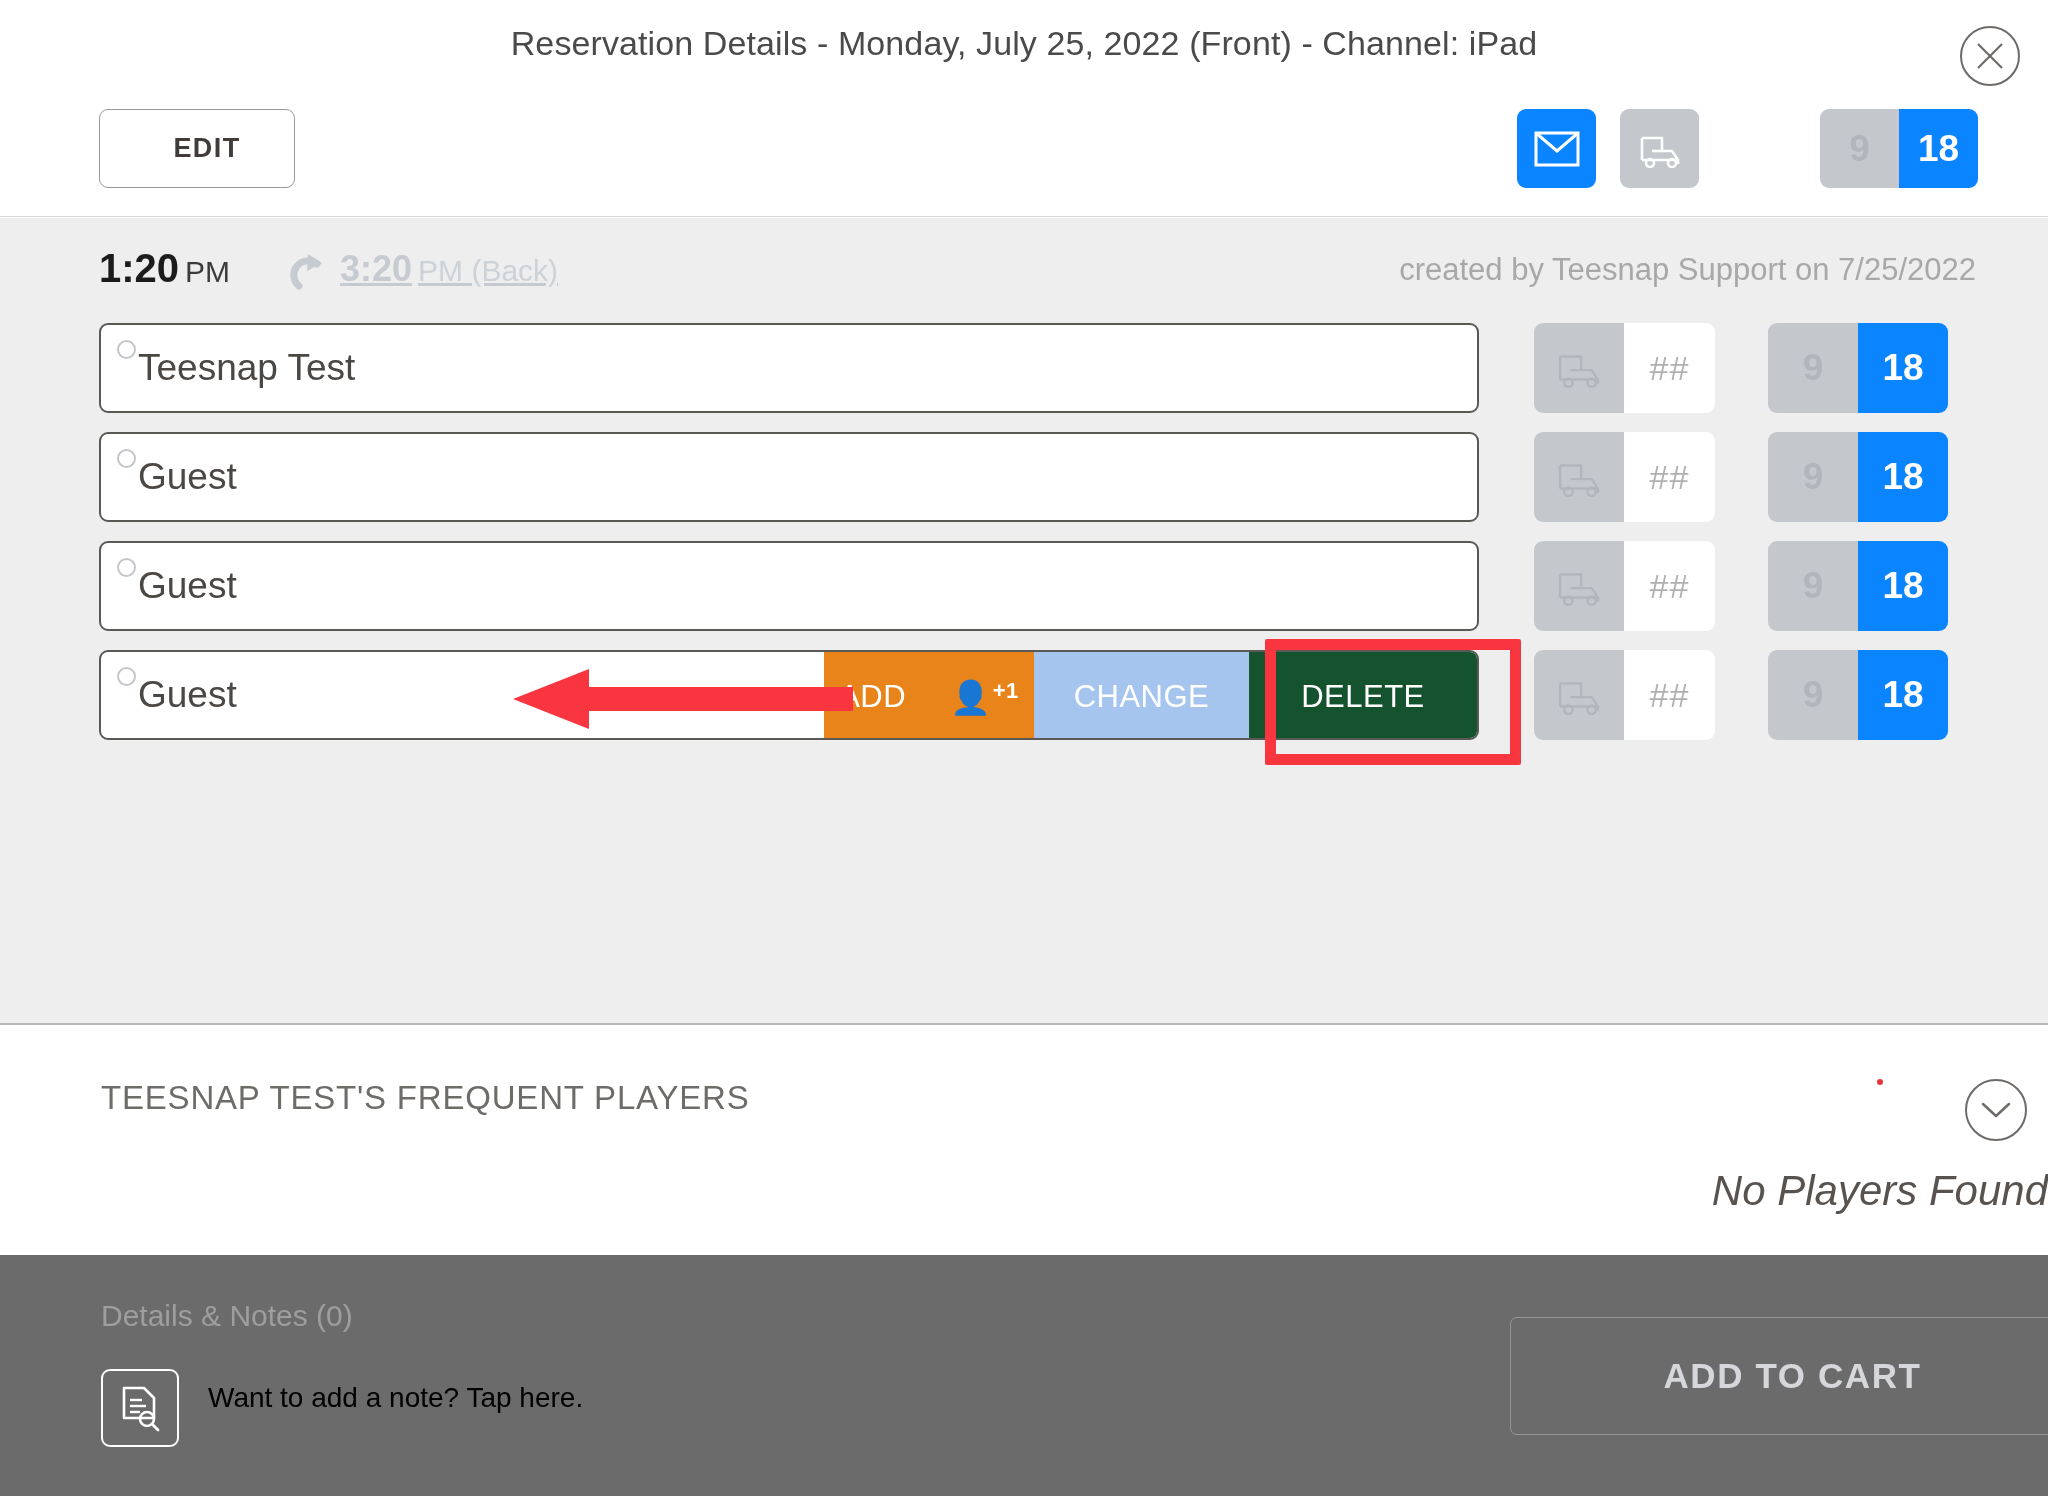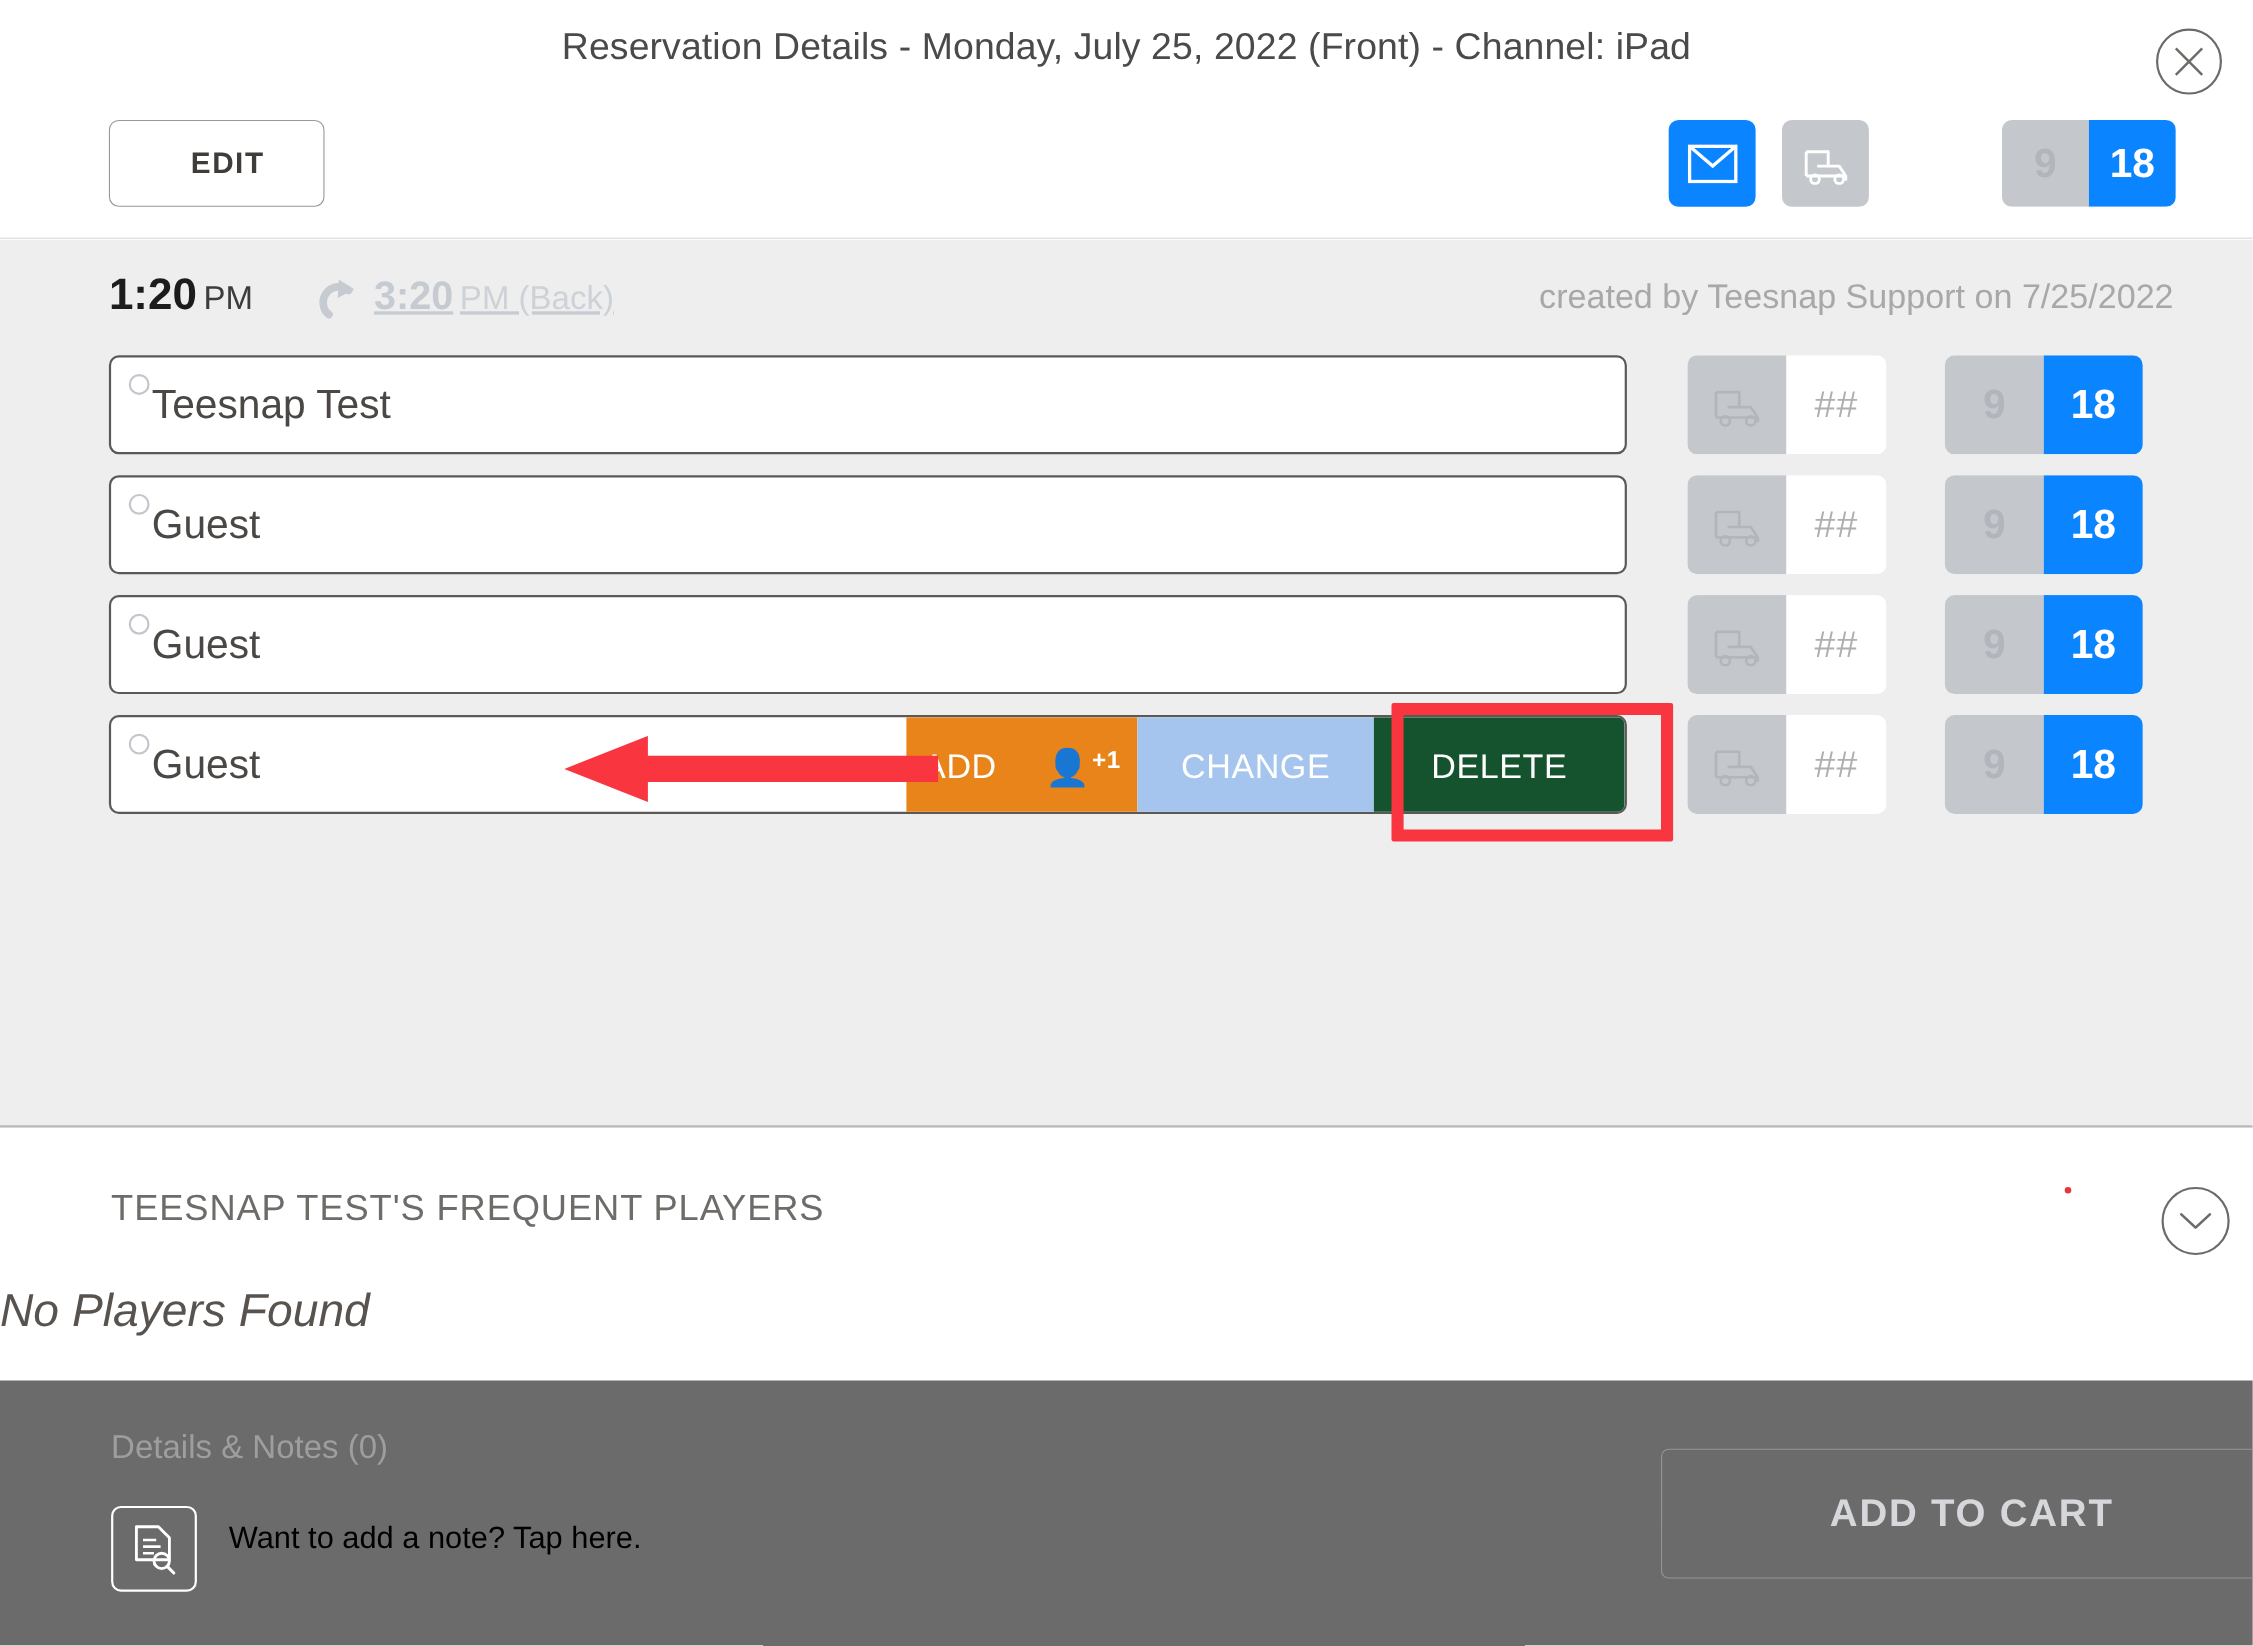--- a/index.html
+++ b/index.html
@@ -283,21 +283,21 @@
     width: 62px; height: 62px;
     border: 2.5px solid #6d6a67;
     border-radius: 50%;
     display: flex; align-items: center; justify-content: center;
     cursor: pointer;
   }
   .no-players {
     position: absolute;
     left: 0; top: 140px;
     width: 2048px;
-    text-align: left;
+    text-align: right;
     font-size: 42px;
     font-style: italic;
     color: #58534f;
     font-weight: 400;
   }
 
   
   .footer {
     position: absolute;
     left: 0; top: 1255px;

